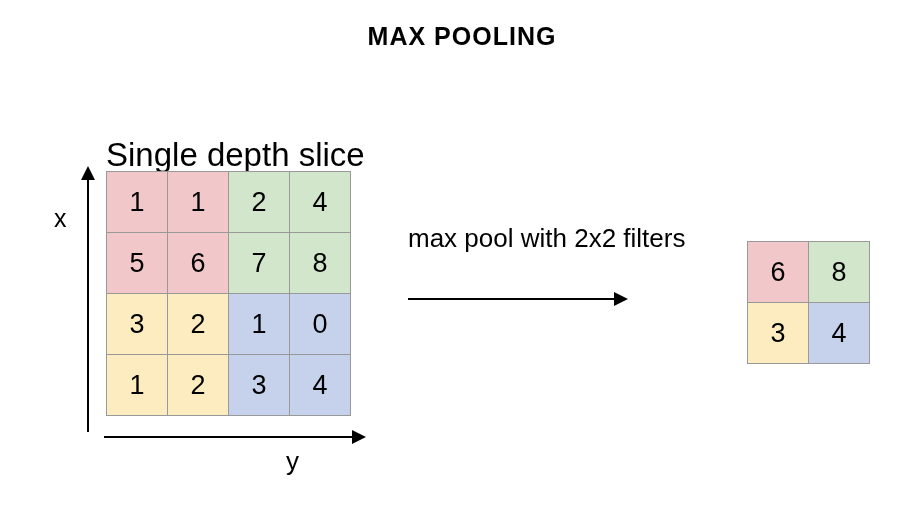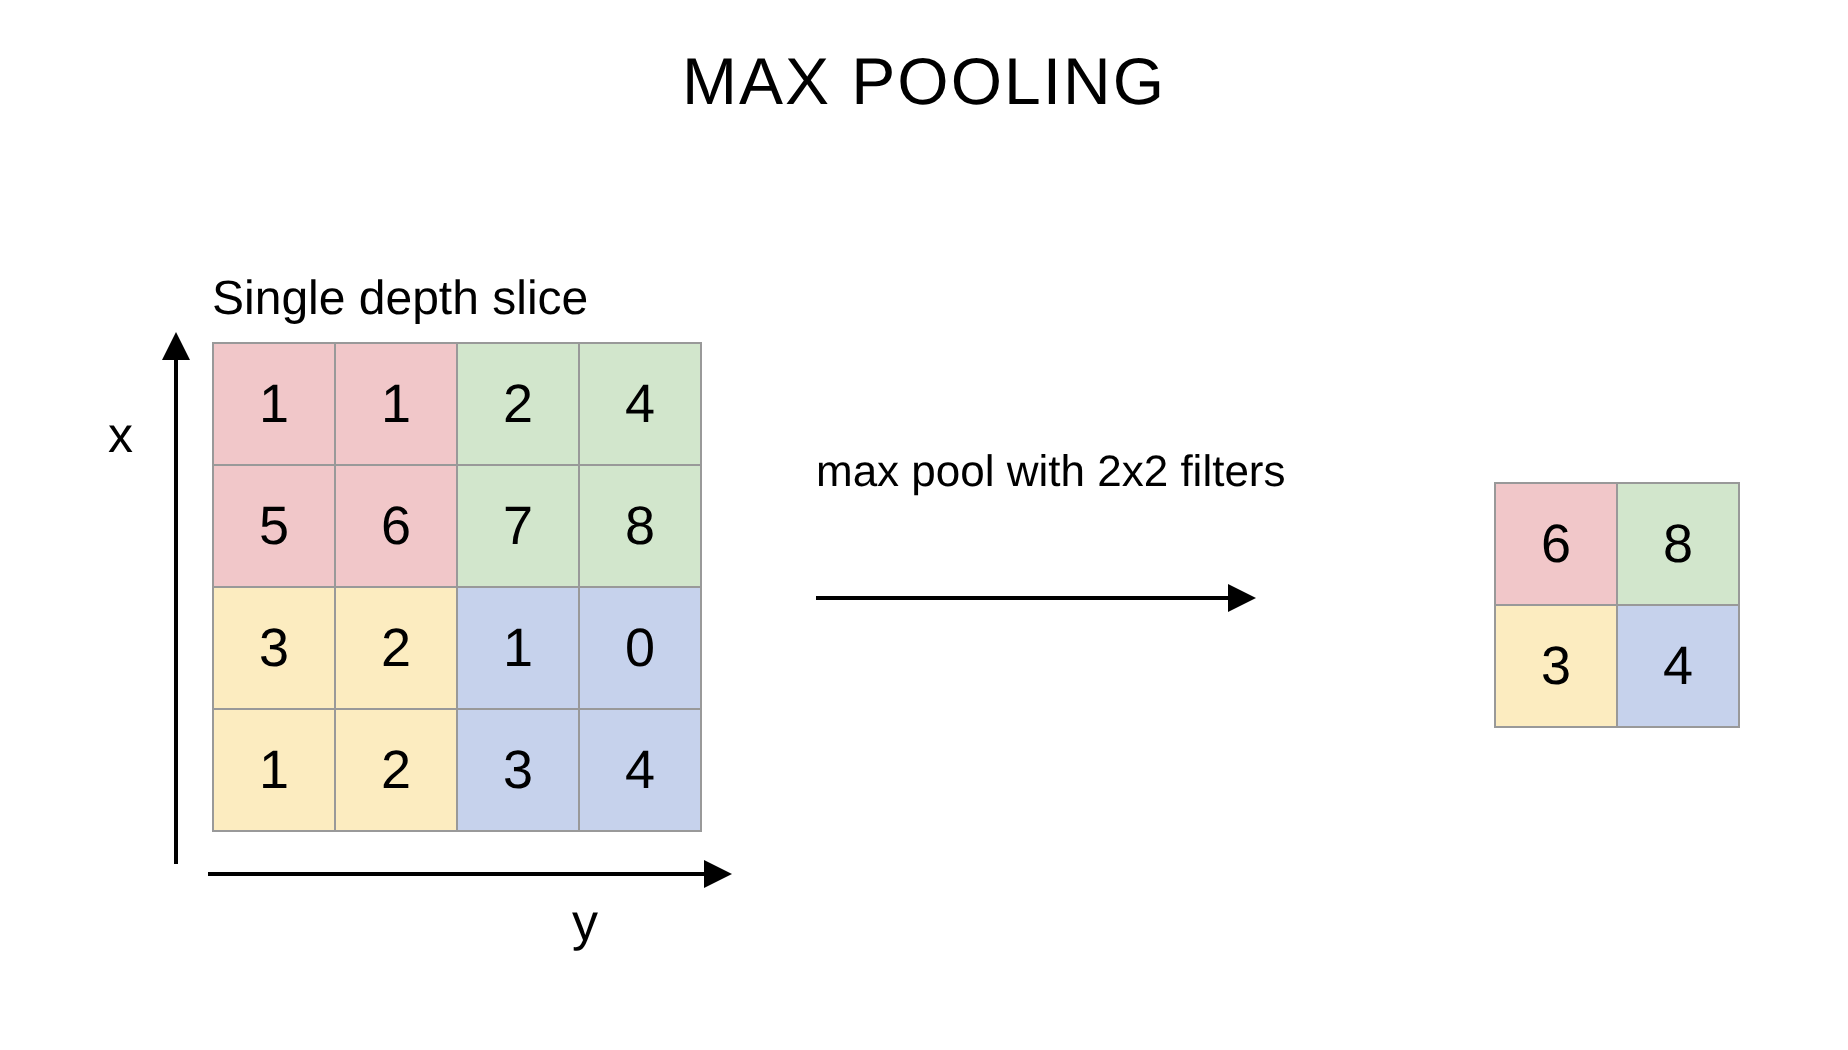--- a/index.html
+++ b/index.html
@@ -10,29 +10,29 @@
     font-family: Arial, Helvetica, sans-serif;
     background: #fff;
     position: relative;
   }
   .title {
     position: absolute;
     top: 22px;
     left: 0;
     right: 0;
     text-align: center;
-    font-size: 33px;
-    font-weight: 400;
+    font-size: 25px;
+    font-weight: 700;
     letter-spacing: 1px;
   }
   .subtitle {
     position: absolute;
     top: 136px;
     left: 106px;
-    font-size: 24px;
+    font-size: 33px;
     text-align: right;
   }
   .xlabel {
     position: absolute;
     top: 204px;
     left: 54px;
     font-size: 25px;
   }
   .ylabel {
     position: absolute;
@@ -70,21 +70,21 @@
   }
   .c-pink   { background: #f1c7c9; }
   .c-green  { background: #d2e6cc; }
   .c-yellow { background: #fcecc0; }
   .c-blue   { background: #c6d2ec; }
 
   .midlabel {
     position: absolute;
     top: 222px;
     left: 408px;
-    font-size: 22px;
+    font-size: 26px;
     line-height: 1.25;
   }
 
   
   .arrow-x {
     position: absolute;
     top: 168px;
     left: 87px;
     width: 2px;
     height: 264px;

